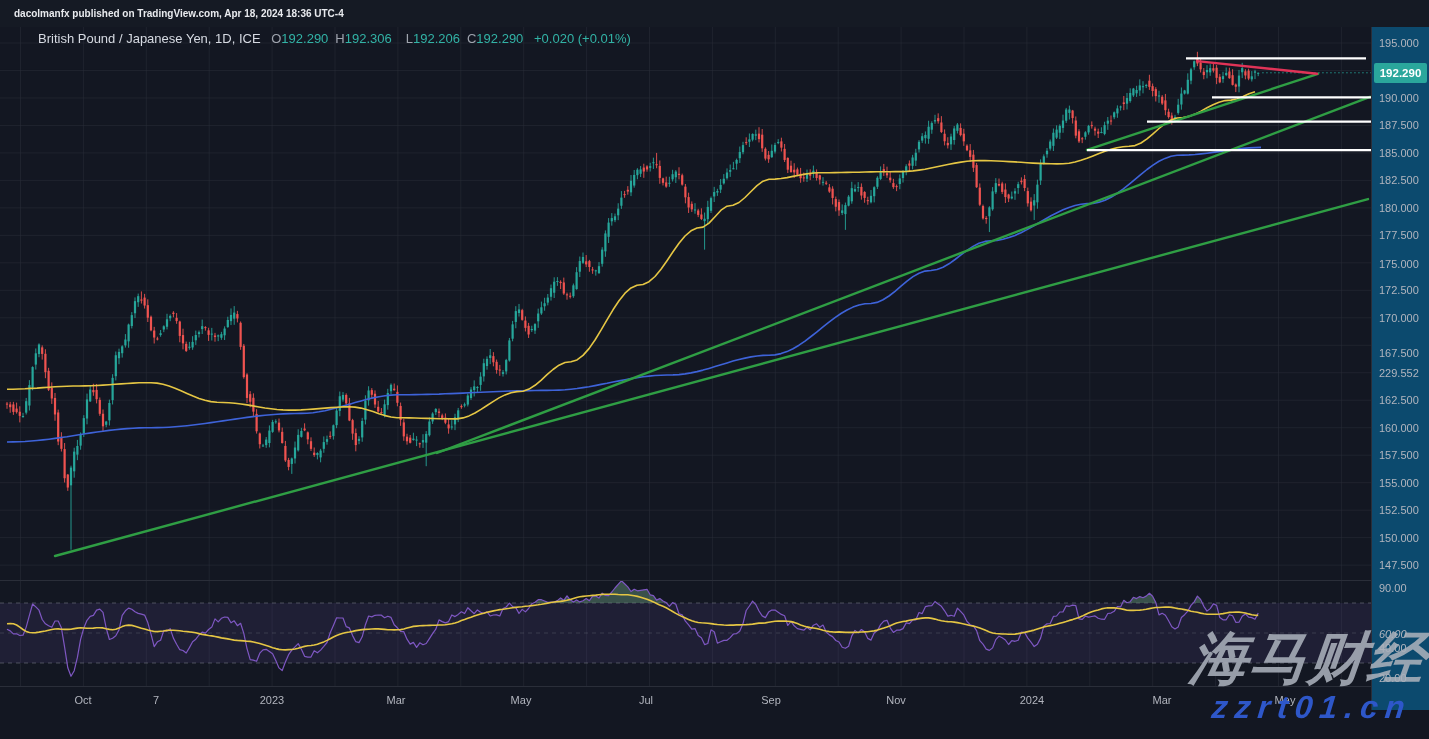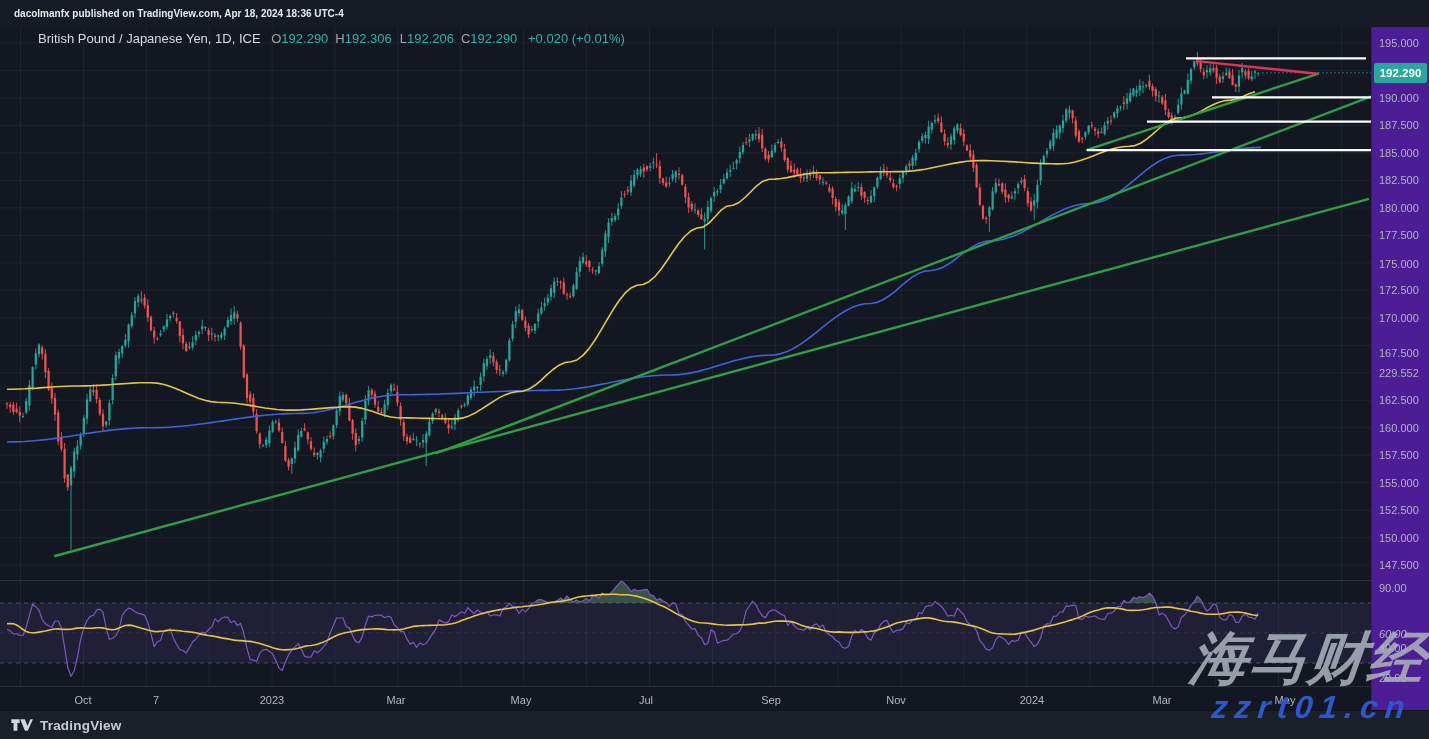--- a/index.html
+++ b/index.html
@@ -13,21 +13,21 @@
   
   .legend{position:absolute;left:38px;top:31px;font-size:13px;color:#d6dae2;
           white-space:nowrap;z-index:5;}
   .legend .vals{color:#9fa4ae;}
   .legend .num{color:#32b3a6;}
   .legend .part{margin-right:7px;}
   
   #chart-svg{position:absolute;left:0;top:27px;}
   
   .price-axis{position:absolute;left:1371px;top:27px;width:58px;height:683px;
-              background:#4c1d95;border-left:1px solid #2a2e39;box-sizing:border-box;}
+              background:#0c4a6e;border-left:1px solid #2a2e39;box-sizing:border-box;}
   .tick{position:absolute;left:7px;font-size:11px;color:#b2b5be;height:14px;line-height:14px;}
   .price-tag{position:absolute;left:2px;width:53px;height:20px;border-radius:2px;
              font-size:11.5px;font-weight:bold;color:#fff;text-align:center;line-height:20px;}
   
   .bottom-bar{position:absolute;left:0;top:710px;width:1429px;height:29px;
               background:#1b1f2a;border-top:1px solid #11141c;box-sizing:border-box;
               display:flex;align-items:center;padding-left:10px;}
   .tv-logo{display:inline-block;margin-right:7px;line-height:0;}
   .tv-brand{color:#c9ccd3;font-size:13.5px;font-weight:bold;letter-spacing:.2px;}
   
@@ -904,21 +904,21 @@
       <text x="646" y="677" text-anchor="middle" fill="#b2b5be" font-size="11" font-family="&quot;Liberation Sans&quot;,sans-serif">Jul</text>
       <text x="771" y="677" text-anchor="middle" fill="#b2b5be" font-size="11" font-family="&quot;Liberation Sans&quot;,sans-serif">Sep</text>
       <text x="896" y="677" text-anchor="middle" fill="#b2b5be" font-size="11" font-family="&quot;Liberation Sans&quot;,sans-serif">Nov</text>
       <text x="1032" y="677" text-anchor="middle" fill="#b2b5be" font-size="11" font-family="&quot;Liberation Sans&quot;,sans-serif">2024</text>
       <text x="1162" y="677" text-anchor="middle" fill="#b2b5be" font-size="11" font-family="&quot;Liberation Sans&quot;,sans-serif">Mar</text>
       <text x="1285" y="677" text-anchor="middle" fill="#b2b5be" font-size="11" font-family="&quot;Liberation Sans&quot;,sans-serif">May</text>
     </svg>
 
   <div class="legend">
     <span class="part">British Pound / Japanese Yen, 1D, ICE</span>
-    <span class="vals" id="legend-ohlc"><span>O</span><span class="num" style="margin-right: 7px;">192.290</span><span>H</span><span class="num" style="margin-right: 8px;">192.306</span><span>L</span><span class="num" style="margin-right: 7px;">192.206</span><span>C</span><span class="num" style="margin-right: 7px;">192.290</span></span>
+    <span class="vals" id="legend-ohlc"><span>O</span><span class="num" style="margin-right: 7px;">192.290</span><span>H</span><span class="num" style="margin-right: 14px;">192.306</span><span>L</span><span class="num" style="margin-right: 7px;">192.206</span><span>C</span><span class="num" style="margin-right: 7px;">192.290</span></span>
     <span class="num">+0.020 (+0.01%)</span>
   </div>
 
   <div class="price-axis" id="price-axis">
       <div class="tick" style="top: 9px;">195.000</div>
       <div class="tick" style="top: 63.96px; text-align: center;">190.000</div>
       <div class="tick" style="top: 91.44px;">187.500</div>
       <div class="tick" style="top: 118.92px;">185.000</div>
       <div class="tick" style="top: 146.4px;">182.500</div>
       <div class="tick" style="top: 173.88px;">180.000</div>
@@ -935,28 +935,19 @@
       <div class="tick" style="top: 476.16px;">152.500</div>
       <div class="tick" style="top: 503.64px;">150.000</div>
       <div class="tick" style="top: 531.12px;">147.500</div>
       <div class="tick" style="top: 554px;">90.00</div>
       <div class="tick" style="top: 600px; font-style: italic;">60.00</div>
       <div class="tick" style="top: 614px;">40.00</div>
       <div class="tick" style="top: 644px;">20.00</div>
       <div class="price-tag" style="background: rgb(42, 167, 156); top: 35.7883px;">192.290</div>
     </div>
 
-  <div class="bottom-bar">
-    <span class="tv-logo">
-      <svg width="23" height="14" viewBox="0 0 36 22">
-        <path fill="#d3d6dc" d="M2 2h13v6h-3.5v12H5.5V8H2z"></path>
-        <path fill="#d3d6dc" d="M16 2h7.2l4.3 10.6L31.8 2H36l-8.2 18h-4.4z"></path>
-      </svg>
-    </span>
-    <span class="tv-brand">TradingView</span>
-  </div>
 
   <div class="watermark">
     <div class="wm-cn">海马财经</div>
     <div class="wm-url" id="wm-url" style="color: rgb(46, 87, 201);">zzrt01.cn</div>
   </div>
 
 </div>
 
 </body></html>

